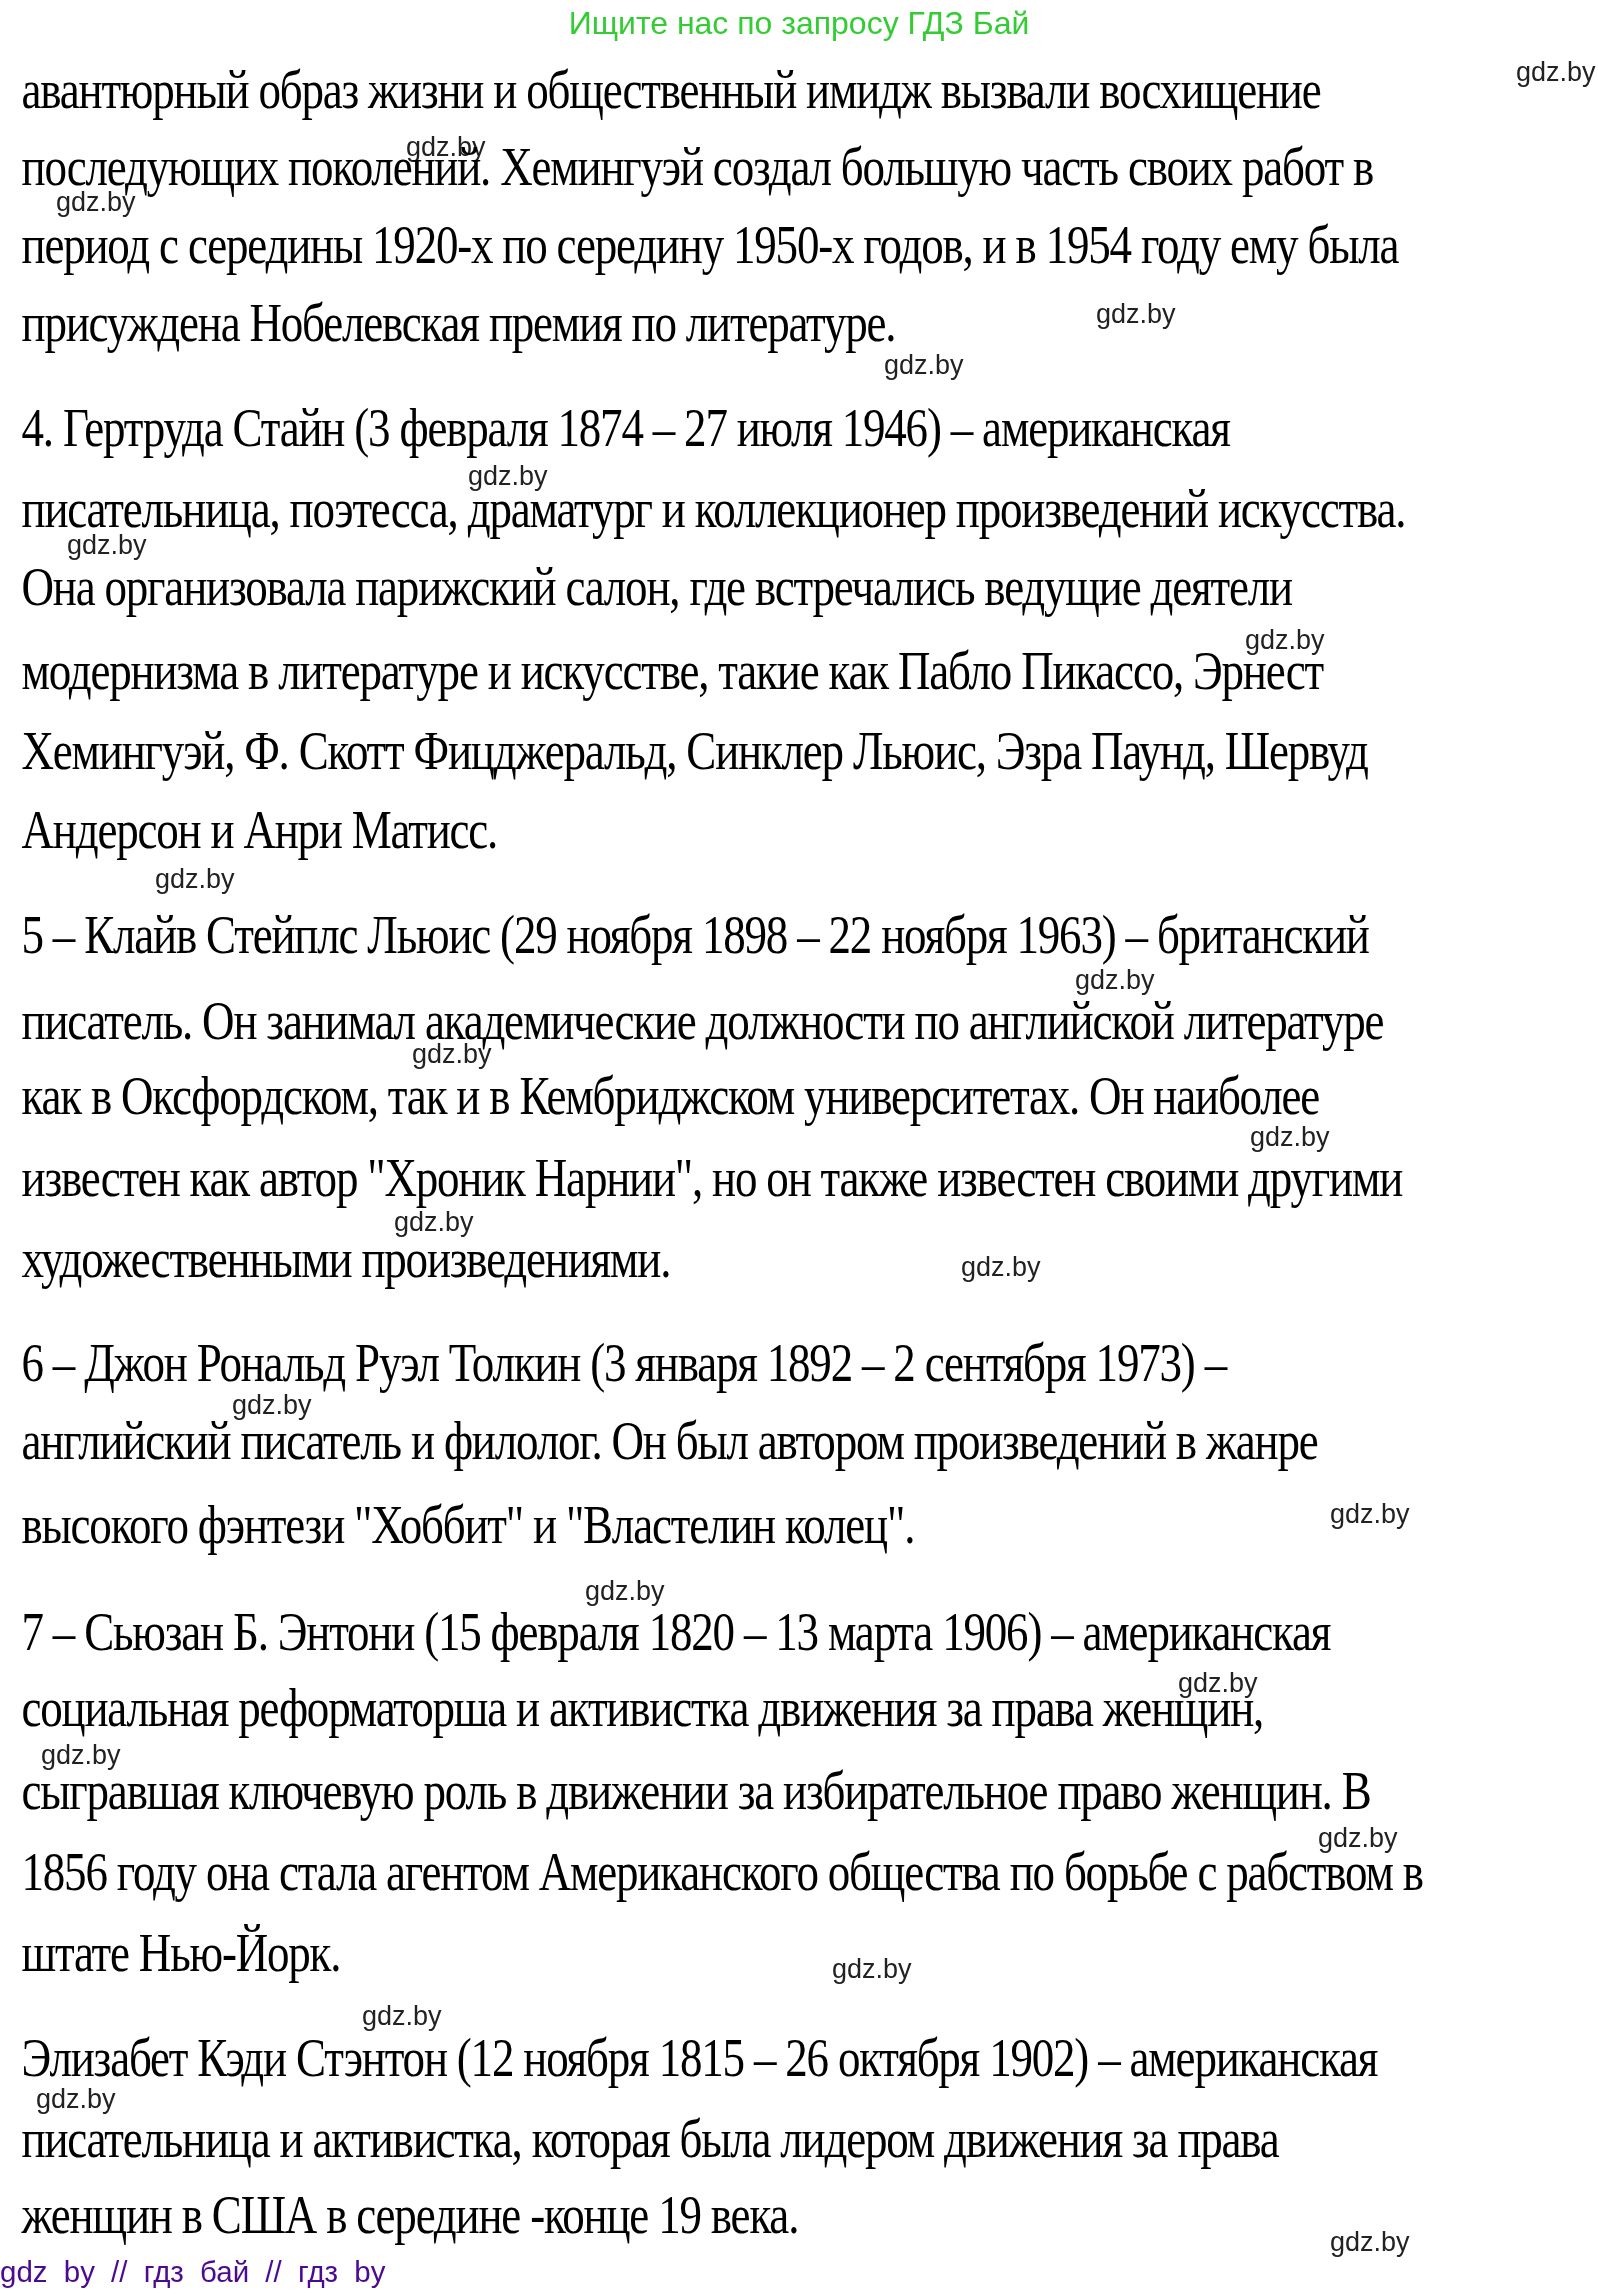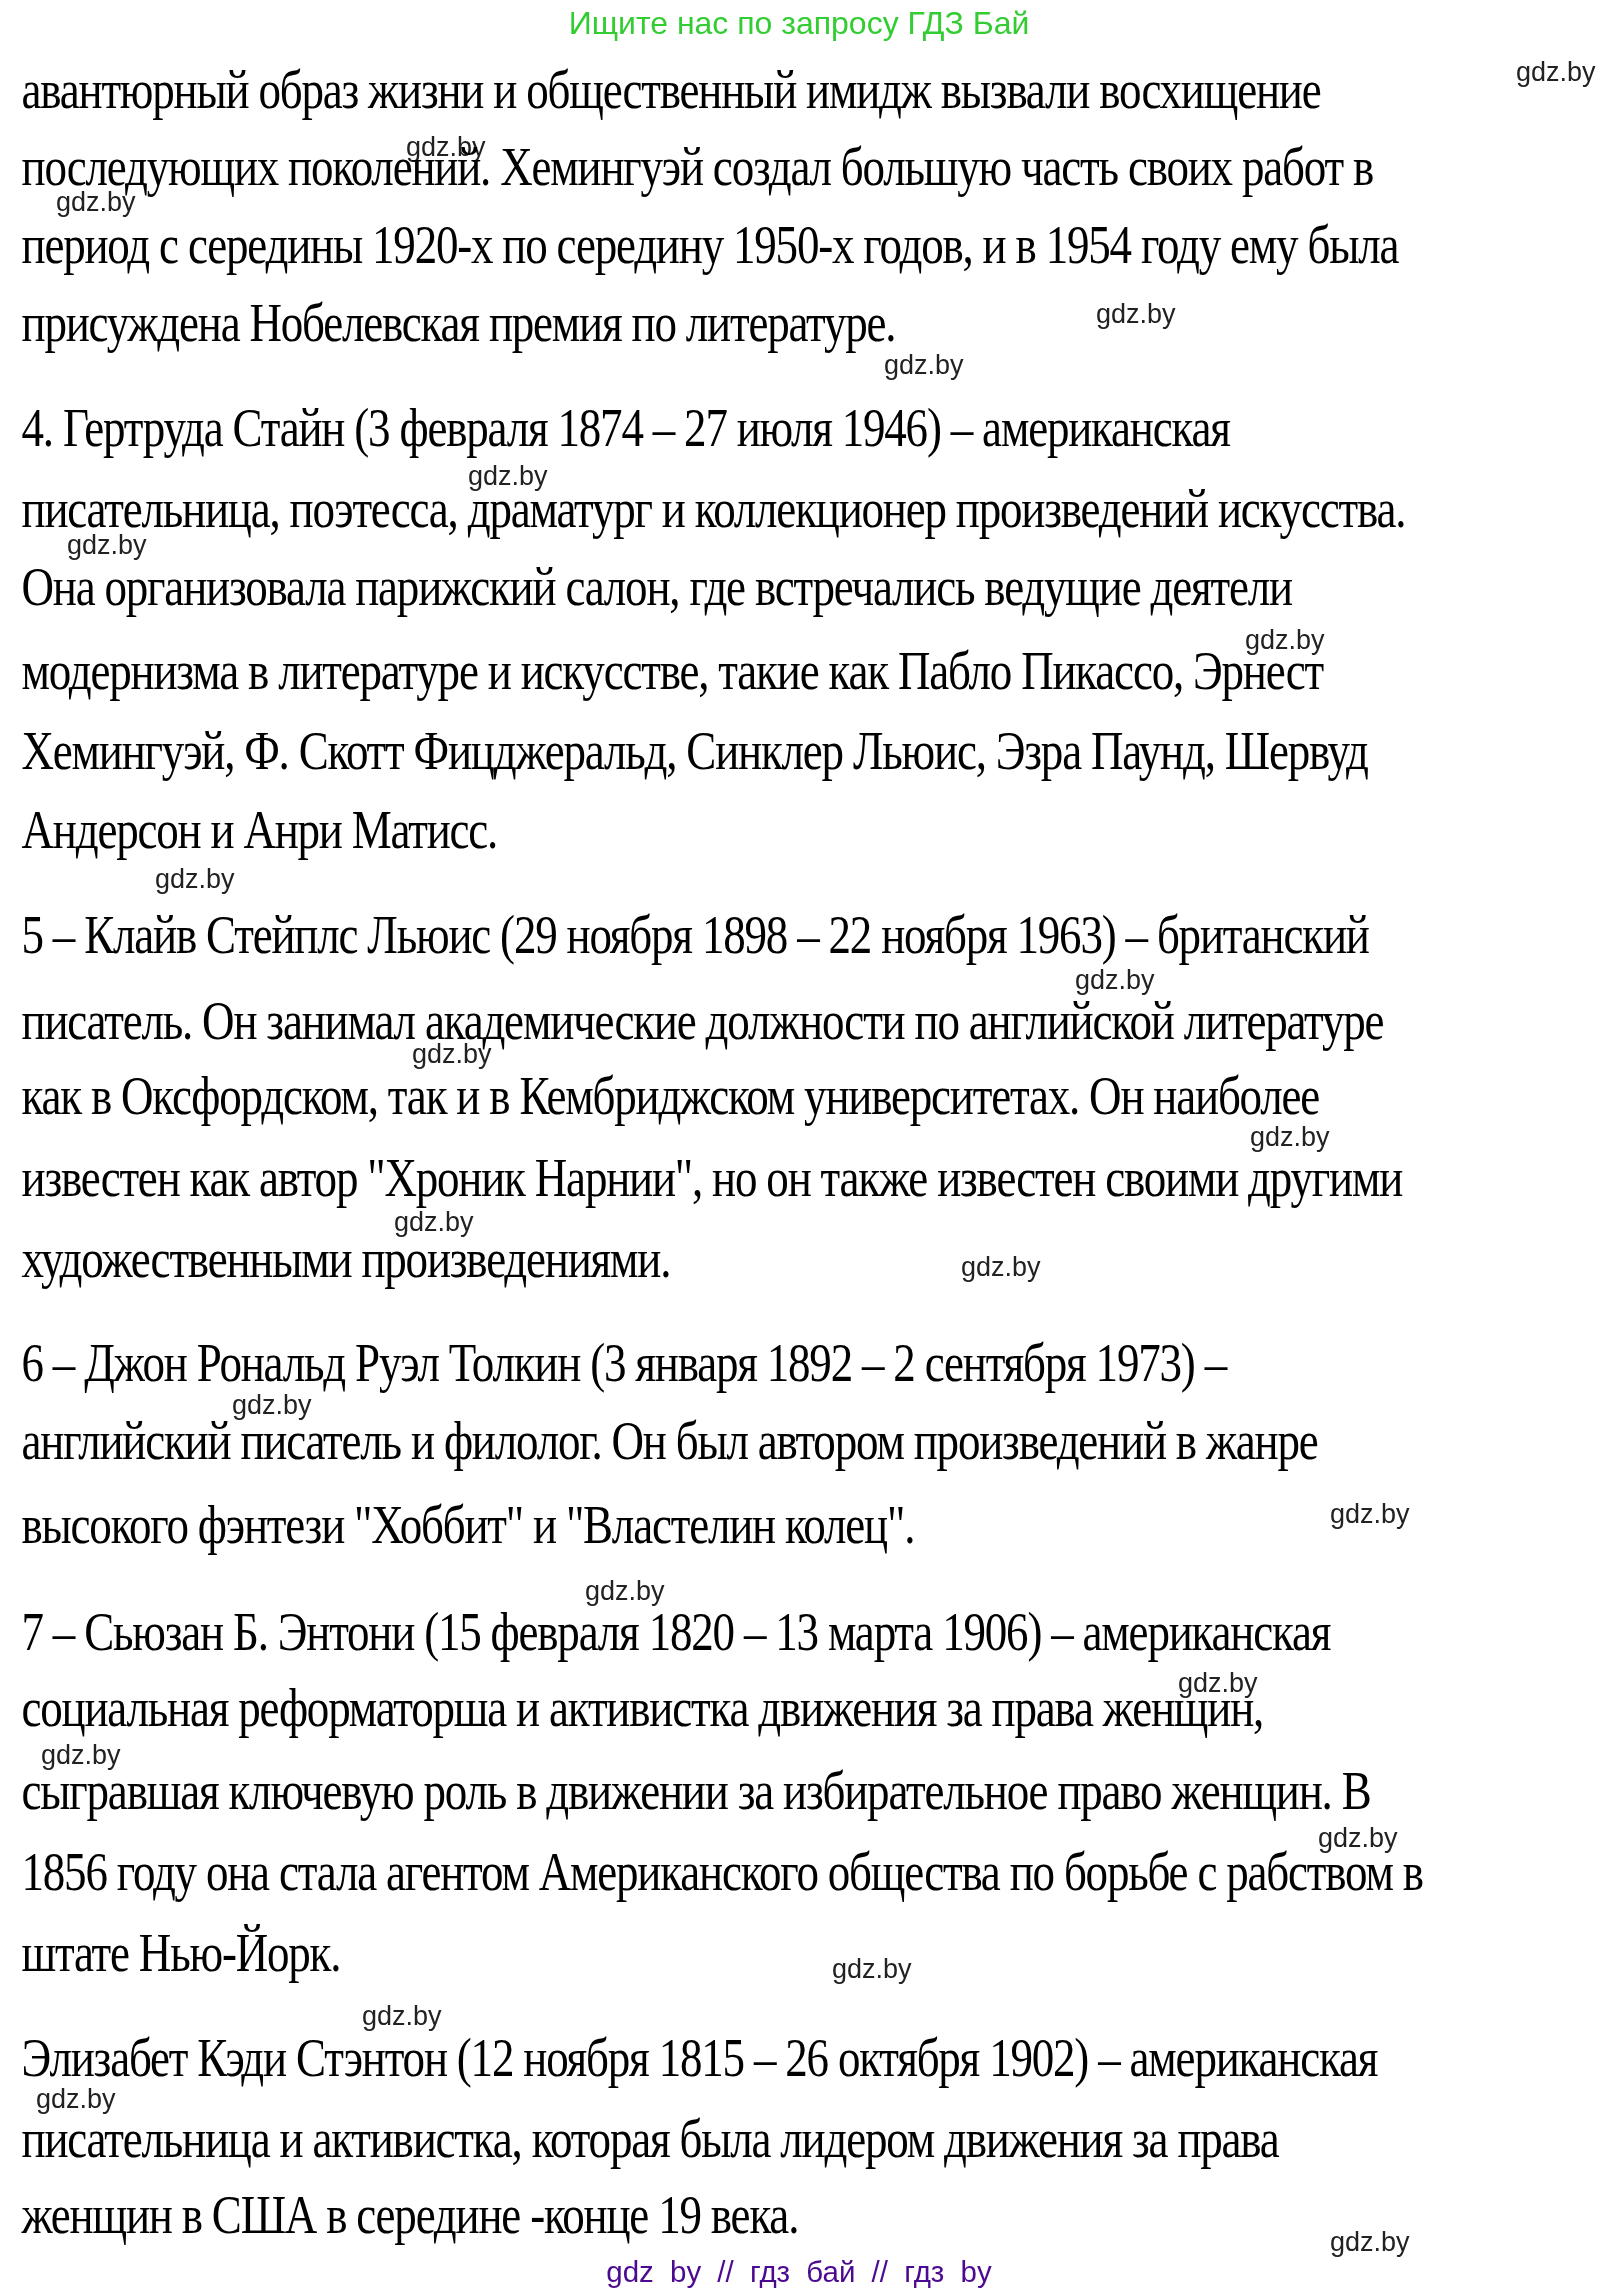--- a/index.html
+++ b/index.html
@@ -37,21 +37,21 @@
   .watermark{
     position:absolute;
     font-family:"Liberation Sans","DejaVu Sans",sans-serif;
     font-size:27px;
     line-height:1;
     letter-spacing:0;
   }
   .footer{
     position:absolute;
     bottom:6.4px;left:0;width:100%;
-    text-align:center;
+    text-align:left;
     font-family:"Liberation Sans","DejaVu Sans",sans-serif;
     font-size:29.5px;
     word-spacing:8px;
   }
 </style>
 </head>
 <body>
 
 <div class="page">
   <div class="site-banner" style="color: rgb(51, 204, 51);">Ищите нас по запросу ГДЗ Бай</div>

